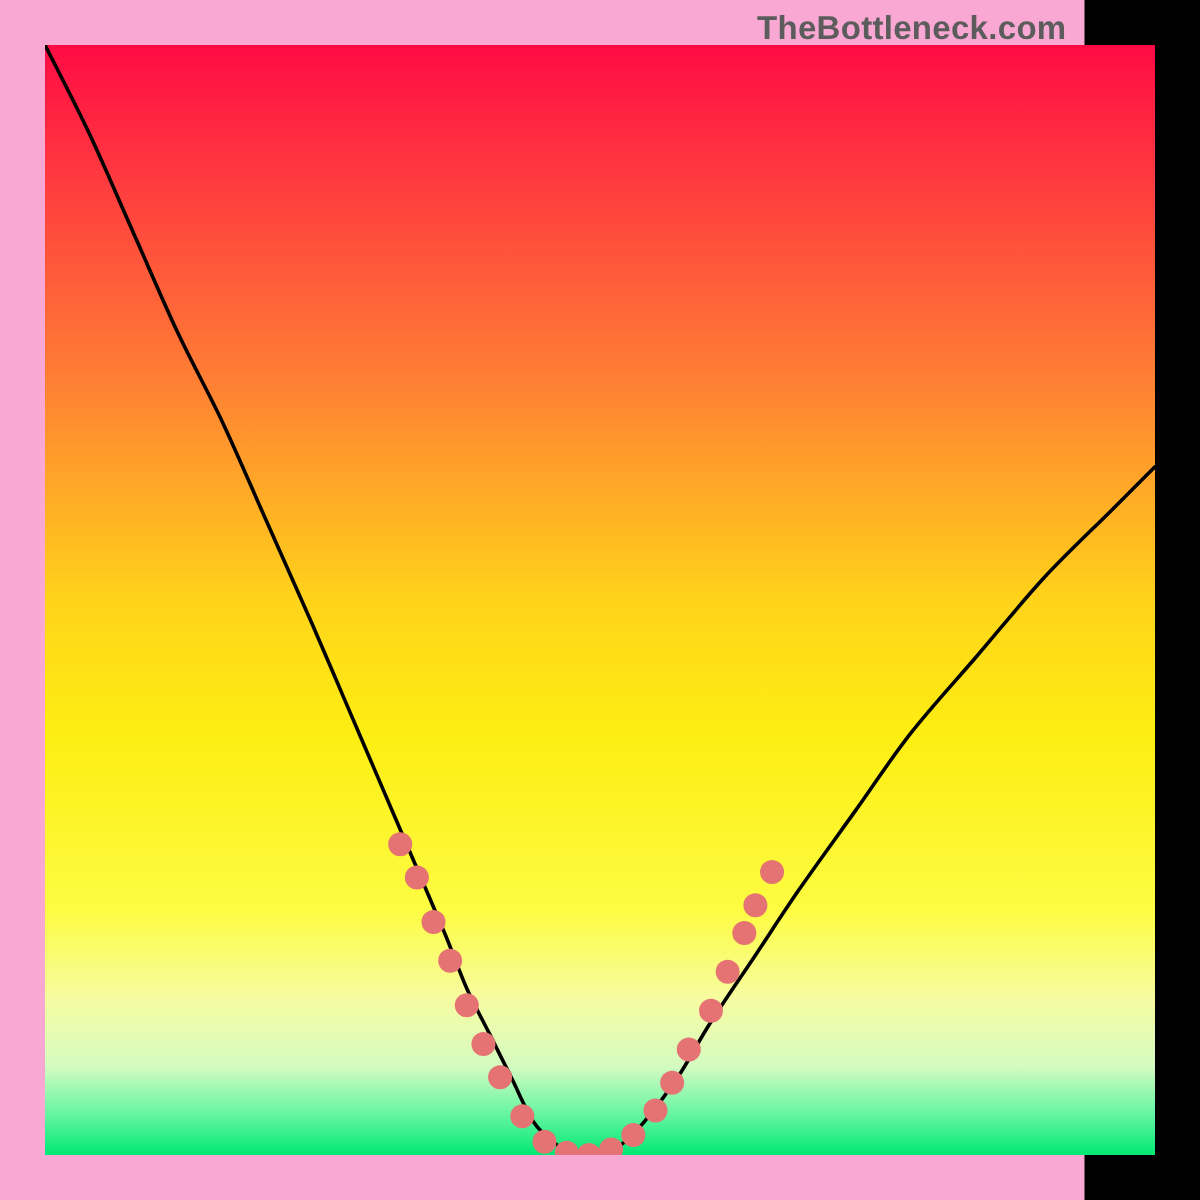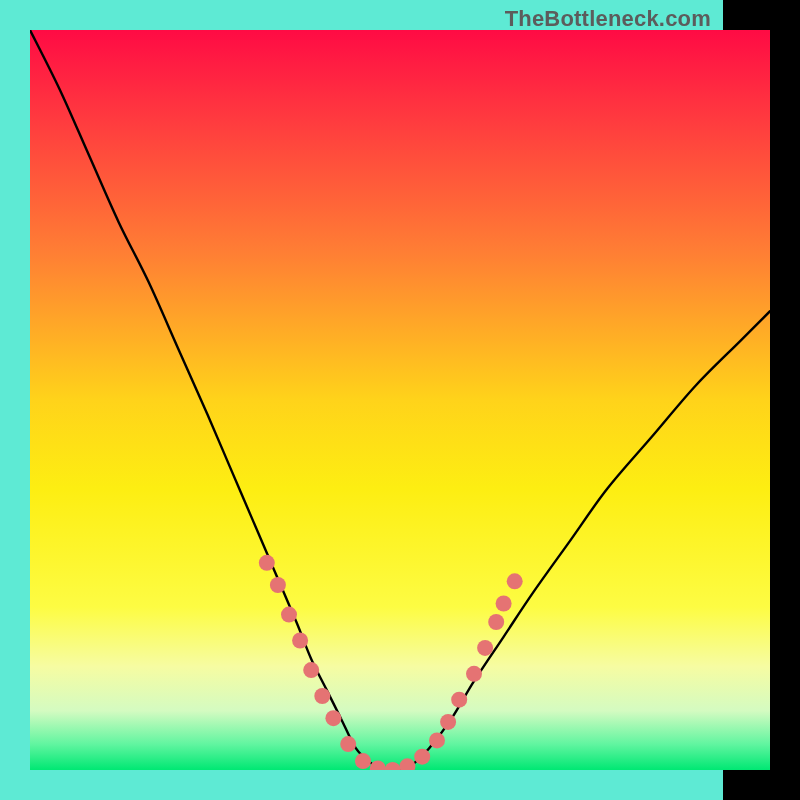--- a/index.html
+++ b/index.html
@@ -1,21 +1,21 @@
 <!DOCTYPE html>
 <html><head>
 <meta charset="utf-8">
 <style>
   * { margin: 0; padding: 0; box-sizing: border-box; }
   html, body { width: 800px; height: 800px; overflow: hidden; background: #000; }
   .frame {
     position: relative;
     width: 723px;
     height: 800px;
-    background: #5eead4;
+    background: #f9a8d4;
   }
   .watermark {
     position: absolute;
     top: 6px;
     right: 12px;
     font-family: Arial, Helvetica, sans-serif;
     font-size: 22px;
     font-weight: bold;
     color: #5c5c5c;
     z-index: 10;

